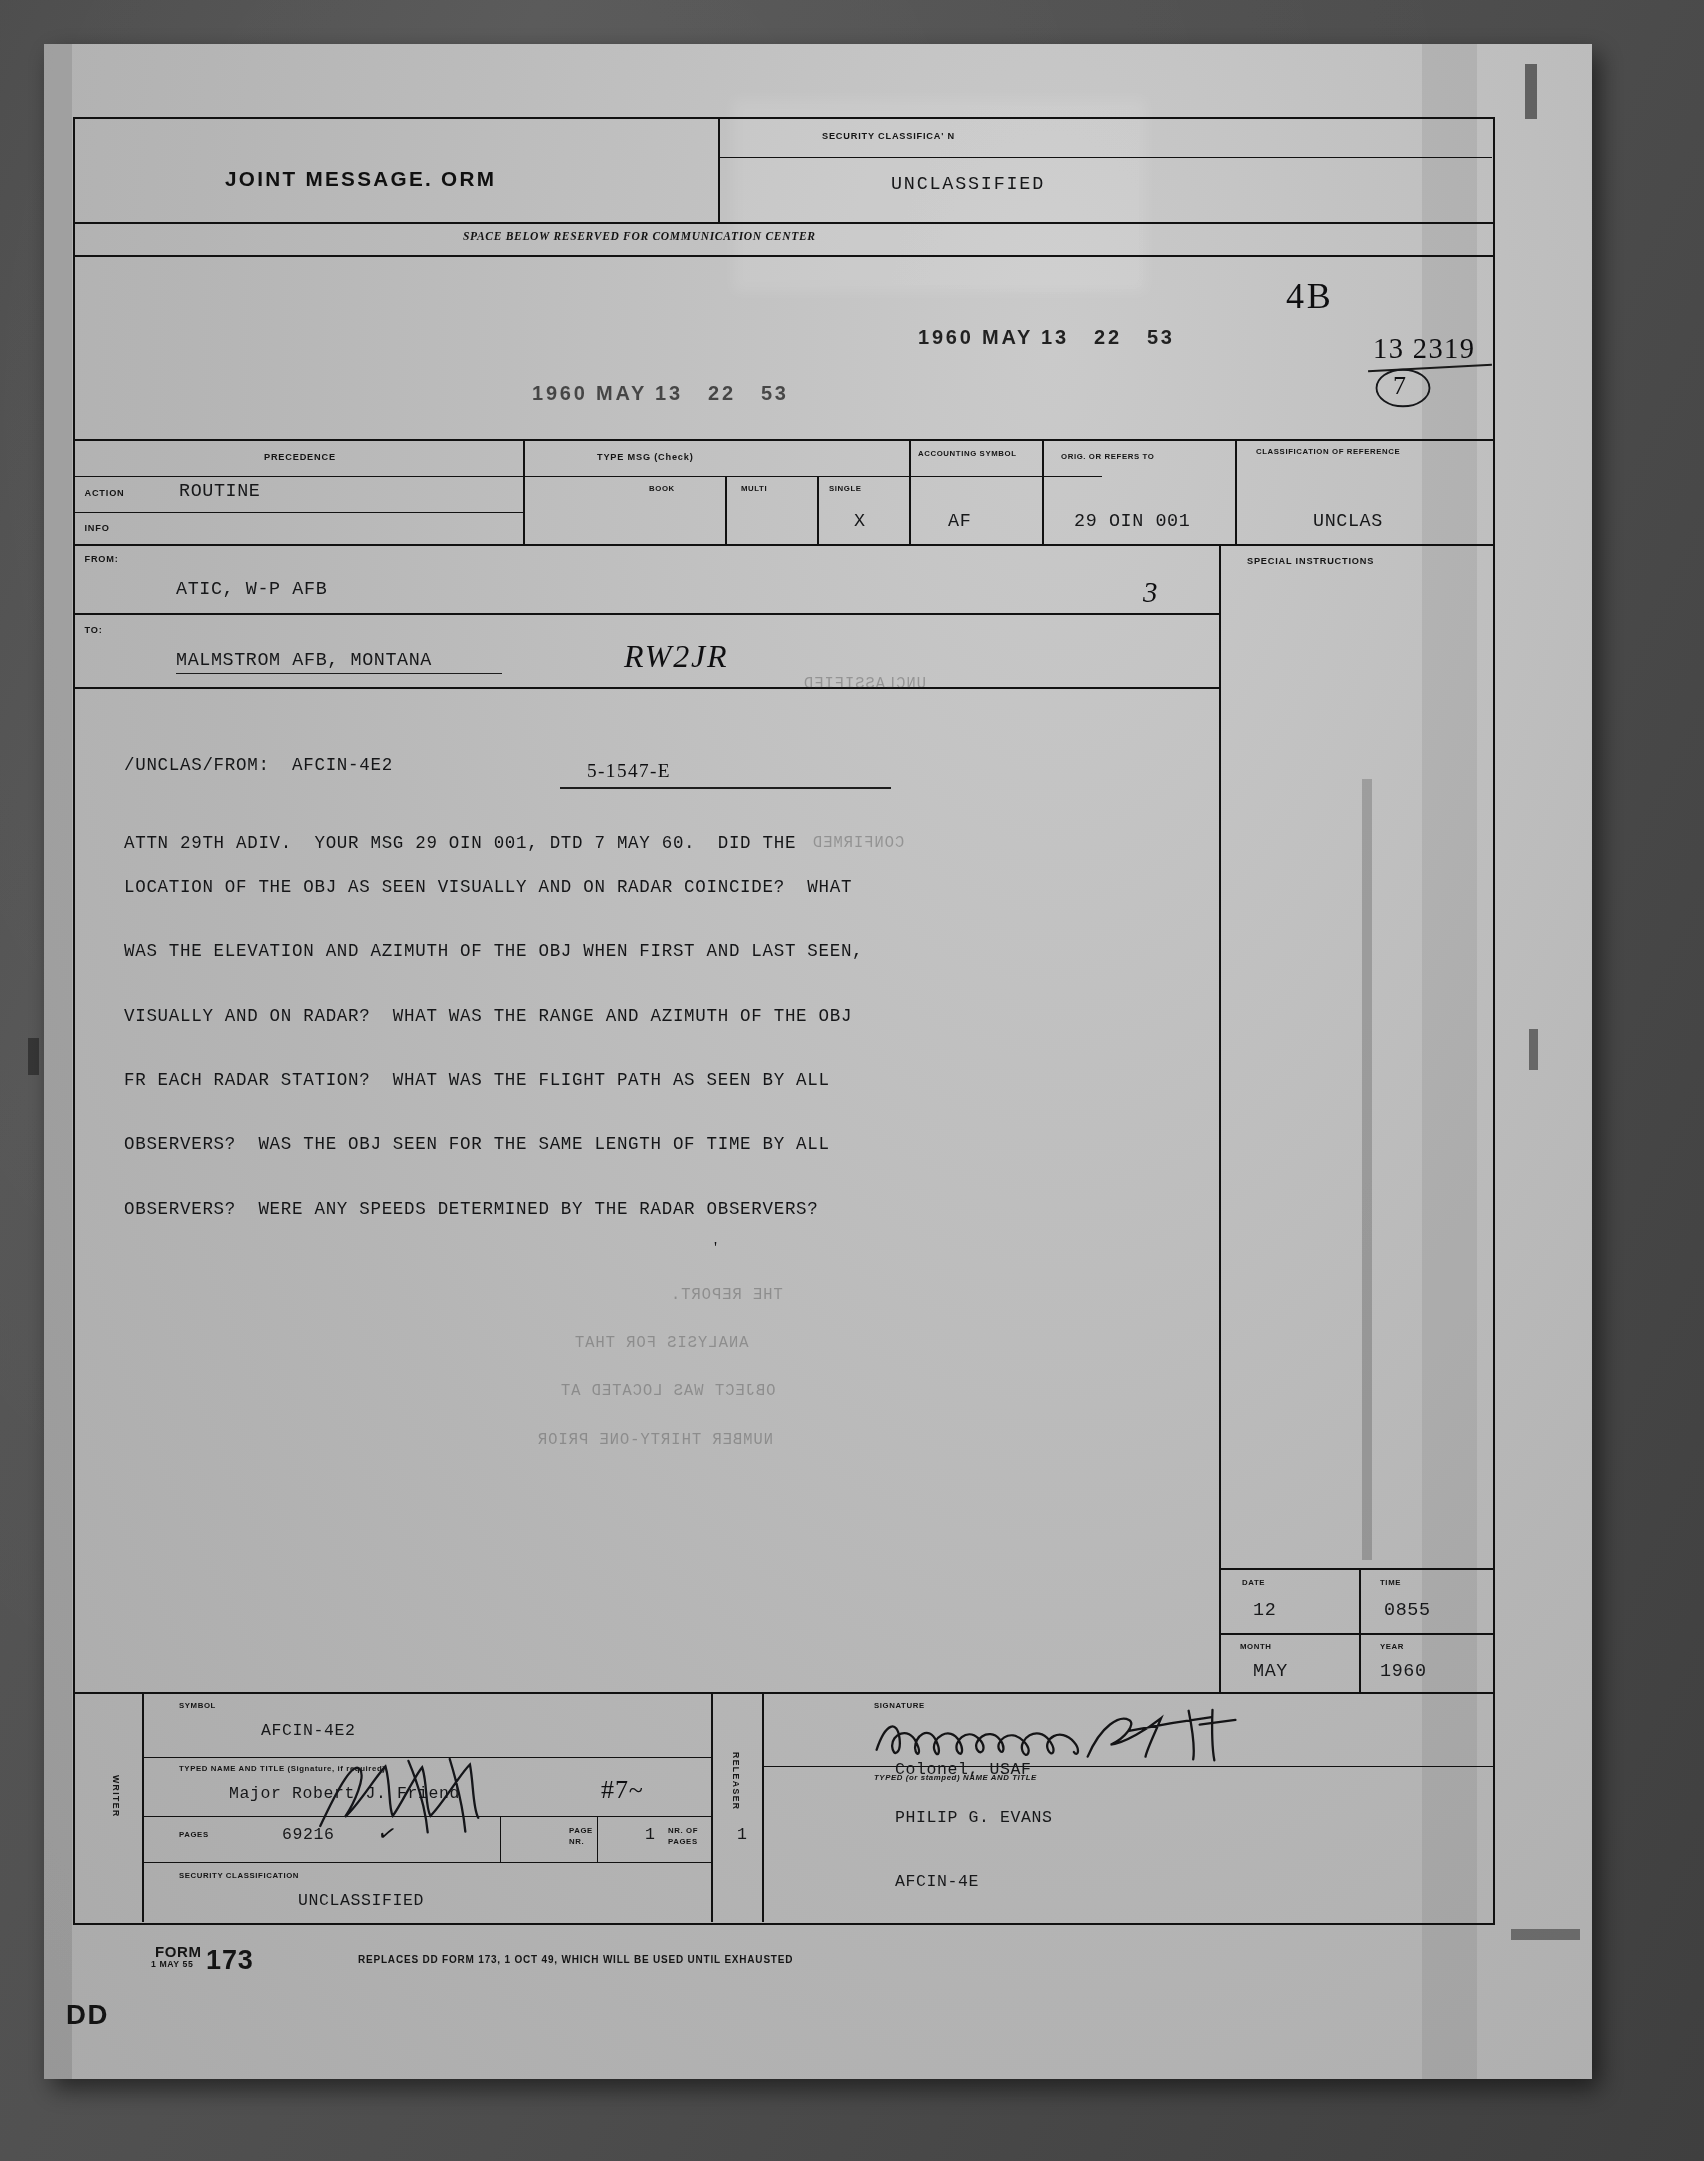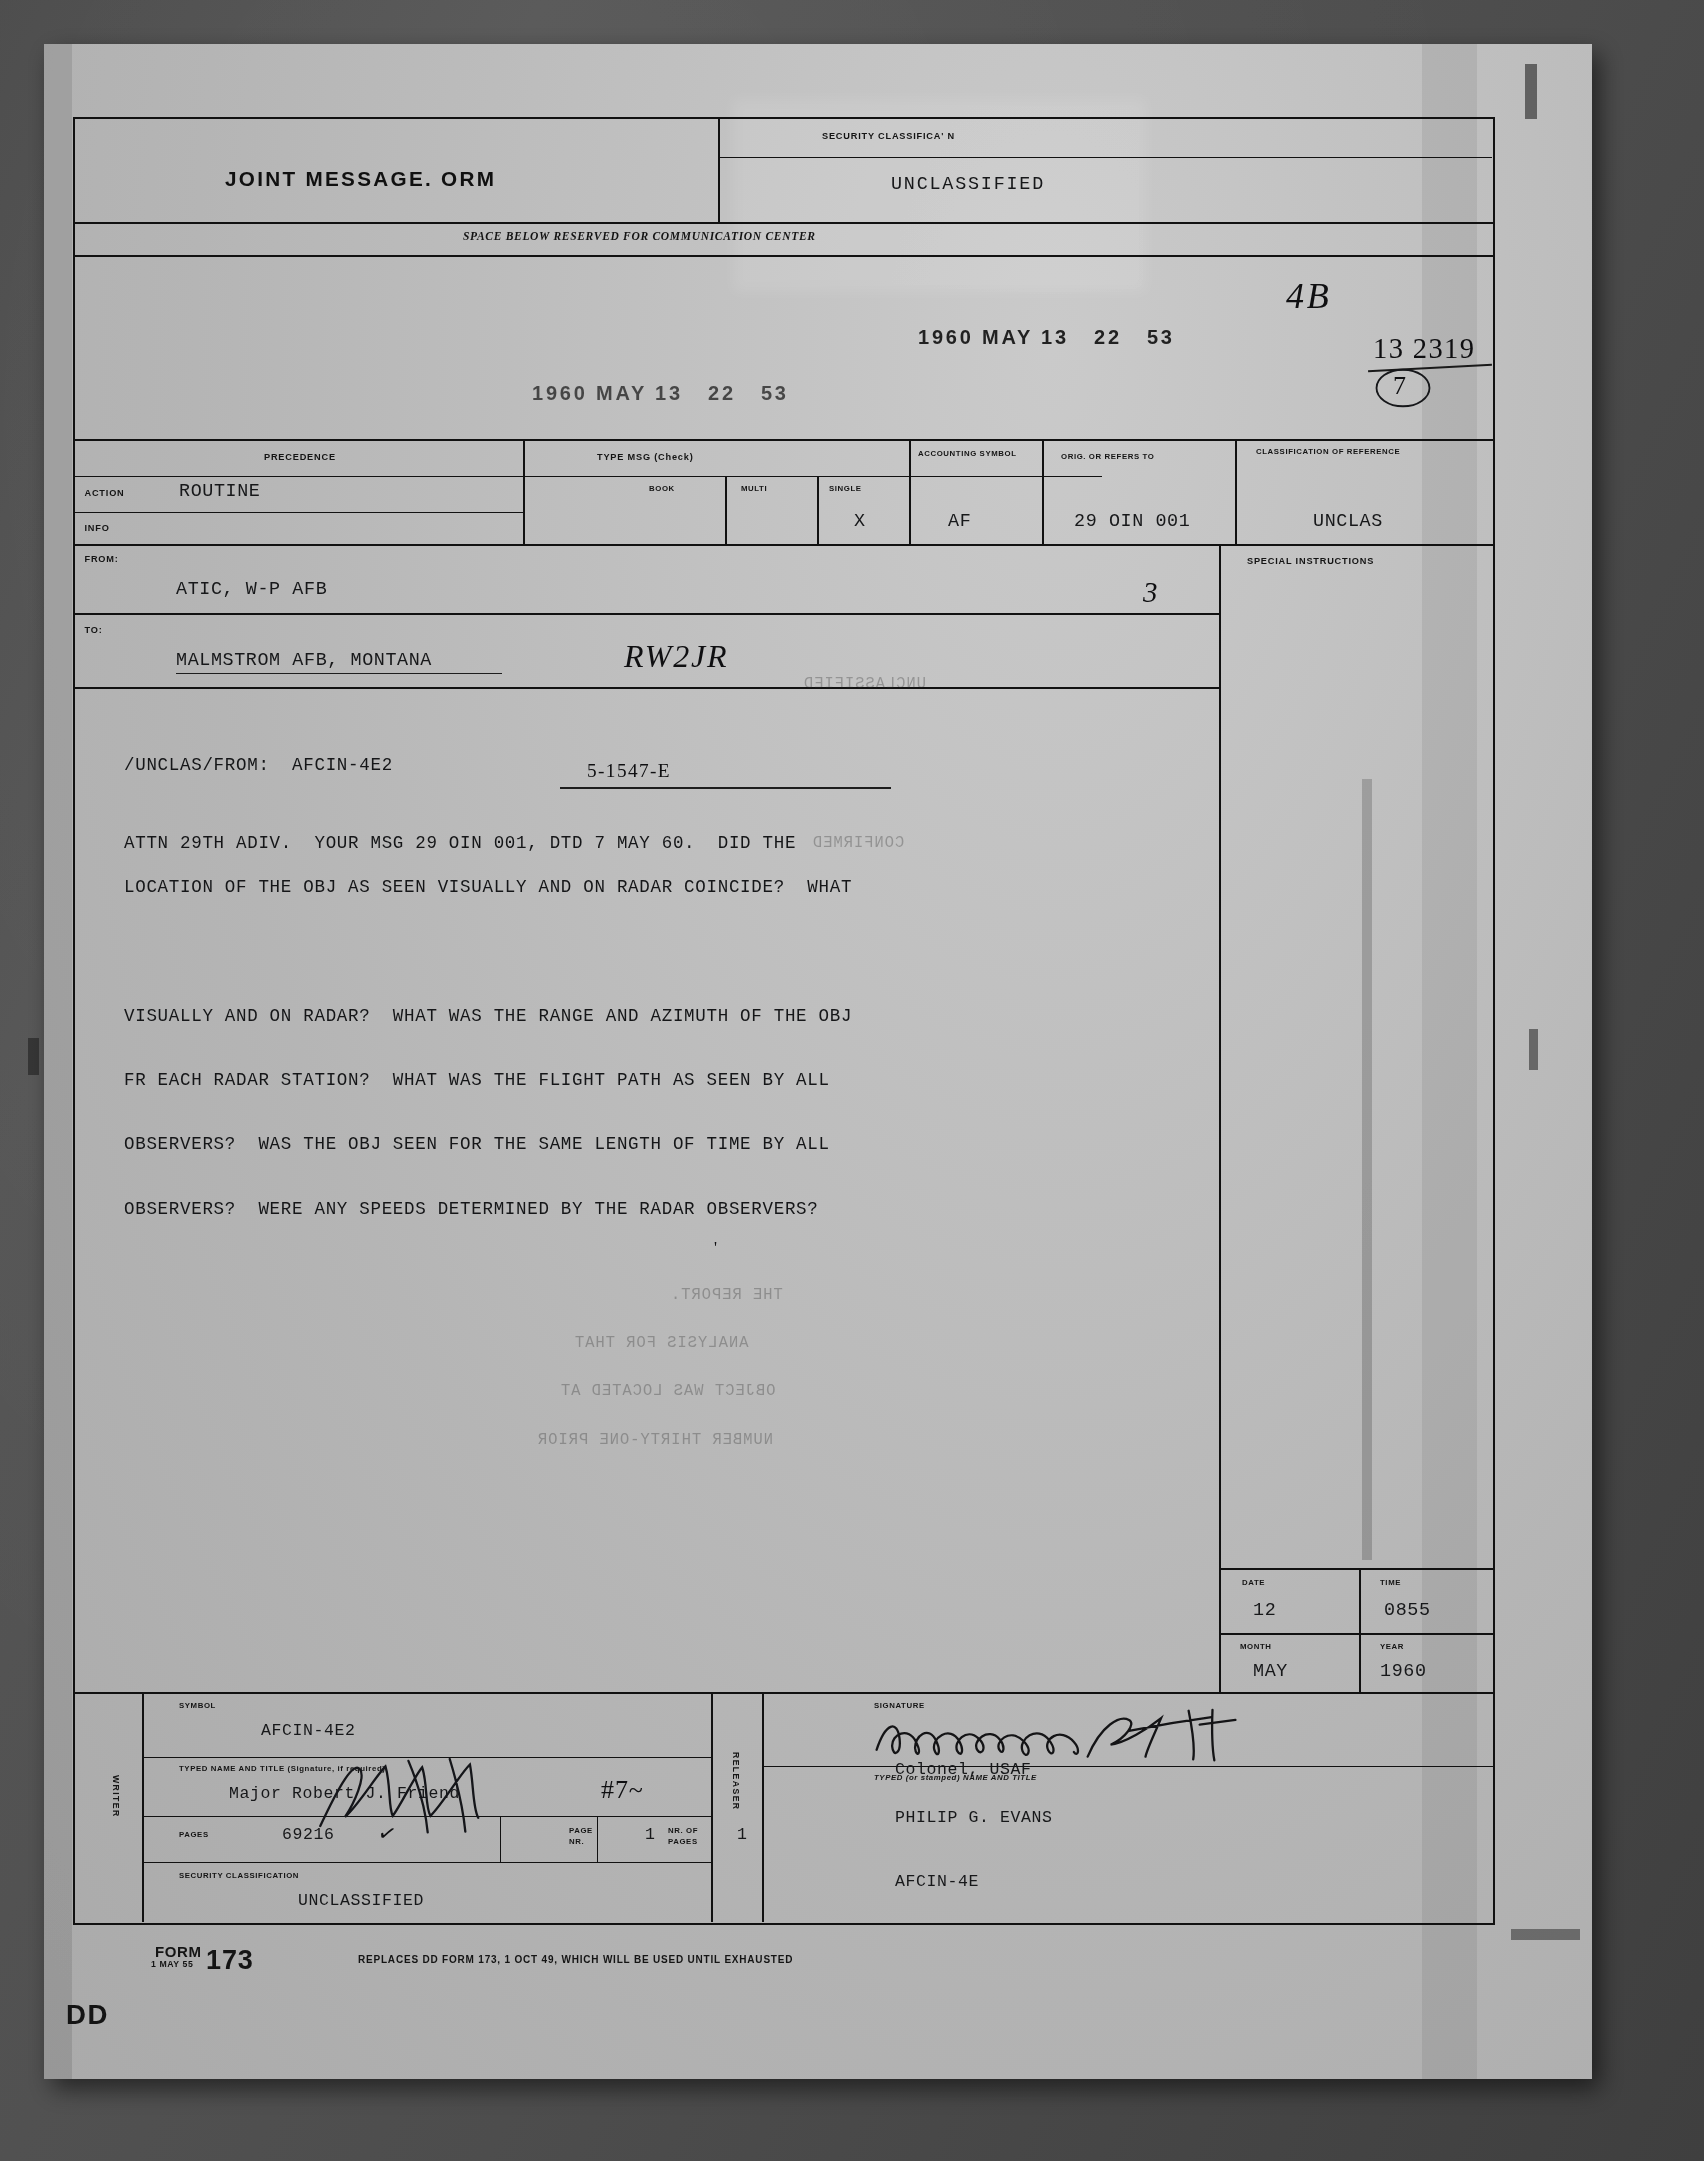--- a/index.html
+++ b/index.html
@@ -176,21 +176,21 @@
   <div class="title-main" style="left:152px; top:50px;">JOINT MESSAGE. ORM</div>
   <div class="lbl lbl-sm" style="left:749px; top:13.8px;">SECURITY CLASSIFICA'  N</div>
   <div class="type t28" style="left:818px; top:57px; letter-spacing:1.8px;">UNCLASSIFIED</div>
 
   <div class="ln-h" style="left:0; top:138px; width:1422px;"></div>
   <div class="ital" style="left:390px; top:113px; font-size:11.5px;">SPACE BELOW RESERVED FOR COMMUNICATION CENTER</div>
 
   <div class="stamp" style="left:845px; top:209px; font-size:20px; letter-spacing:2.8px; opacity:0.92;">1960 MAY 13   22   53</div>
   <div class="stamp" style="left:459px; top:265px; font-size:20px; letter-spacing:2.8px; opacity:0.70;">1960 MAY 13   22   53</div>
 
-  <div class="hand" style="left:1213px; top:158px; font-size:36px; letter-spacing:2.8px;font-style:italic;">4B</div>
+  <div class="hand" style="left:1213px; top:158px; font-size:36px; letter-spacing:2.8px;">4B</div>
   <div class="hand" style="left:1300px; top:216px; font-size:28.5px; letter-spacing:1.4px;">13 2319</div>
   <div class="underline-strip" style="left:1295px; top:250px; width:124px; height:2.3px; background:#1a1a1a; transform:rotate(-3deg);"></div>
 
   <div style="position:absolute; left:1300px; top:250px; width:60px; height:42px;">
     <svg width="60" height="42" viewBox="0 0 130 92">
       <ellipse cx="65" cy="46" rx="58" ry="40" fill="none" stroke="#16171a" stroke-width="4"></ellipse>
     </svg>
     <div class="hand" style="left:20px; top:3.7px; font-size:26px;">7</div>
   </div>
 
@@ -238,20 +238,21 @@
 
   <div class="hand" style="left:1070px; top:459px; font-size:29px; font-style:italic;">3</div>
   <div class="hand" style="left:551px; top:521px; font-size:32px; font-style:italic; letter-spacing:1.8px;">RW2JR</div>
 
   <div class="body-line" style="left:51px; top:638px;">/UNCLAS/FROM:  AFCIN-4E2</div>
   <div class="hand" style="left:514px; top:643px; font-size:19.3px; letter-spacing:1.4px;">5-1547-E</div>
   <div class="underline-strip" style="left:487px; top:670px; width:331px; height:2.3px;"></div>
 
   <div class="body-line" style="left:51px; top:696px;margin-top:20px;">ATTN 29TH ADIV.  YOUR MSG 29 OIN 001, DTD 7 MAY 60.  DID THE</div>
   <div class="body-line" style="left:51px; top:760px;">LOCATION OF THE OBJ AS SEEN VISUALLY AND ON RADAR COINCIDE?  WHAT</div>
+  <div class="body-line" style="left:51px; top:824px;">WAS THE ELEVATION AND AZIMUTH OF THE OBJ WHEN FIRST AND LAST SEEN,</div>
   <div class="body-line" style="left:51px; top:889px;">VISUALLY AND ON RADAR?  WHAT WAS THE RANGE AND AZIMUTH OF THE OBJ</div>
   <div class="body-line" style="left:51px; top:953px;">FR EACH RADAR STATION?  WHAT WAS THE FLIGHT PATH AS SEEN BY ALL</div>
   <div class="body-line" style="left:51px; top:1017px;">OBSERVERS?  WAS THE OBJ SEEN FOR THE SAME LENGTH OF TIME BY ALL</div>
   <div class="body-line" style="left:51px; top:1082px;">OBSERVERS?  WERE ANY SPEEDS DETERMINED BY THE RADAR OBSERVERS?</div>
   <div class="hand" style="left:641px; top:1121px; font-size:16.5px;">'</div>
 
   <div class="bleed" style="left:730px; top:558px;">UNCLASSIFIED</div>
   <div class="bleed" style="left:739px; top:717px;">CONFIRMED</div>
   <div class="bleed" style="left:597px; top:1169px;">THE REPORT.</div>
   <div class="bleed" style="left:501px; top:1217px;">ANALYSIS FOR THAT</div>

